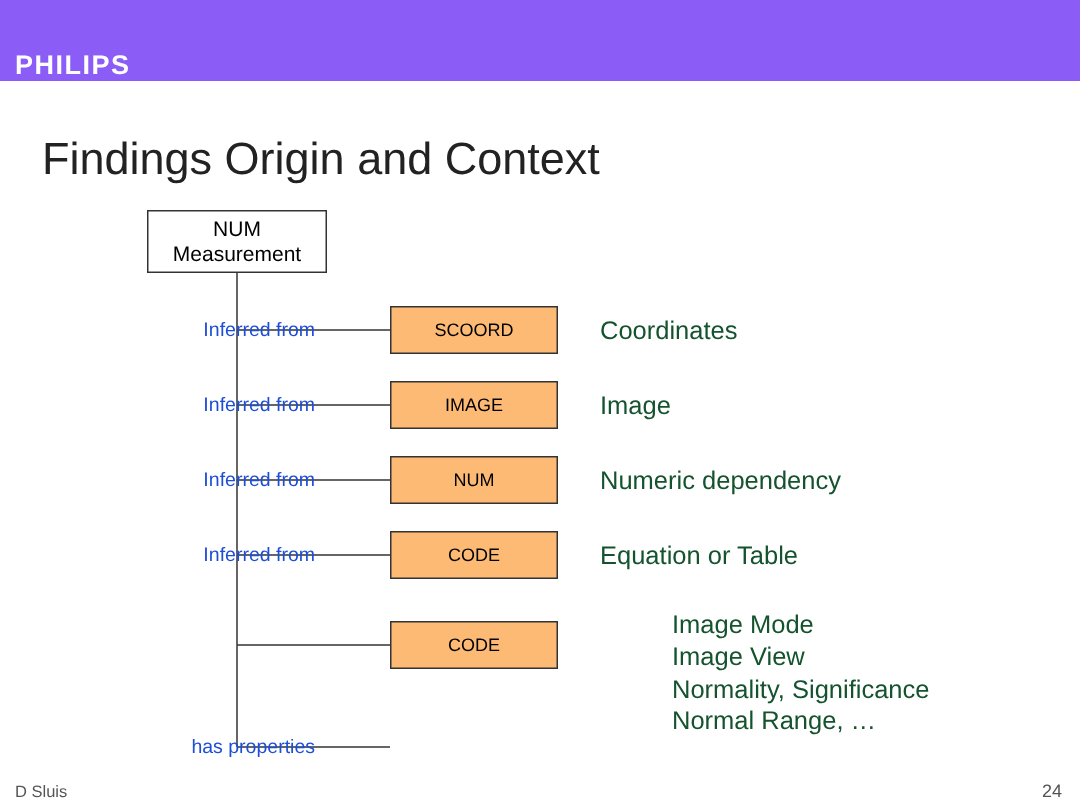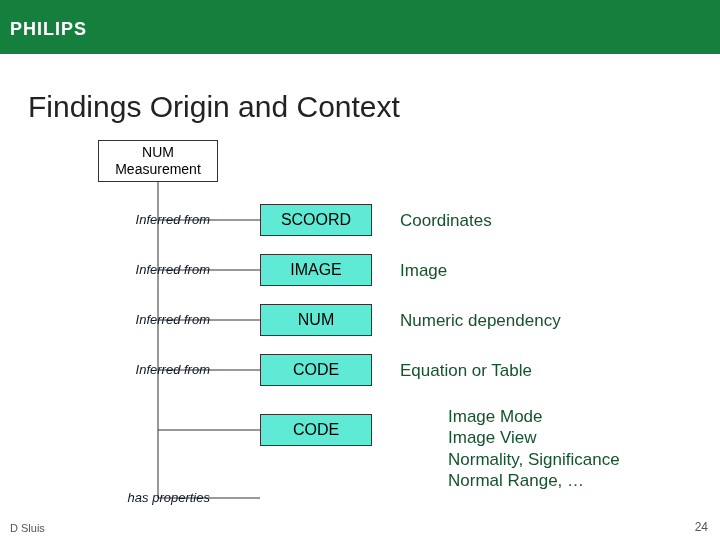--- a/index.html
+++ b/index.html
@@ -1,24 +1,24 @@
 <!DOCTYPE html>
 <html><head>
 <meta charset="utf-8">
 <style>
   * { box-sizing: border-box; margin: 0; padding: 0; }
   html, body { width: 720px; height: 540px; font-family: Arial, Helvetica, sans-serif; background: #fff; overflow: hidden; }
-  .brand-bar { background: #15803d; height: 54px; width: 100%; display: flex; align-items: center; }
+  .brand-bar { background: #8b5cf6; height: 54px; width: 100%; display: flex; align-items: flex-end; }
   .brand-logo { color: #fff; font-weight: 800; letter-spacing: 1px; font-size: 18px; padding: 4px 10px 0 10px; font-family: Arial, Helvetica, sans-serif; }
   .title { font-size: 30px; color: #222; padding: 36px 0 0 28px; font-weight: 400; }
   .diagram { position: relative; width: 100%; height: 380px; margin-top: 16px; padding-left: 40px; }
   .root-box { position: absolute; left: 98px; top: 0; width: 120px; height: 42px; border: 1px solid #333; background: #fff; display: flex; align-items: center; justify-content: center; text-align: center; font-size: 14px; line-height: 1.2; }
   .tid-title { position: absolute; left: 260px; top: 6px; font-size: 22px; font-style: italic; color: #111; }
-  .row-label { position: absolute; font-size: 13px; font-style: italic; color: #0f172a; text-align: right; width: 190px; }
-  .code-box { position: absolute; width: 112px; height: 32px; border: 1px solid #333; background: #5eead4; display: flex; align-items: center; justify-content: center; font-size: 16px; }
+  .row-label { position: absolute; font-size: 13px; color: #1d4ed8; text-align: right; width: 190px; }
+  .code-box { position: absolute; width: 112px; height: 32px; border: 1px solid #333; background: #fdba74; display: flex; align-items: center; justify-content: center; font-size: 12px; }
   .desc { position: absolute; font-size: 17px; color: #14532d; line-height: 1.25; }
   .footer { position: absolute; bottom: 6px; left: 10px; font-size: 11px; color: #555; }
   .pageno { position: absolute; bottom: 6px; right: 12px; font-size: 12px; color: #555; }
   svg.connectors { position: absolute; left: 0; top: 0; width: 100%; height: 100%; }
 </style>
 </head>
 <body>
 
 <div class="brand-bar">
   <div class="brand-logo">PHILIPS</div>

